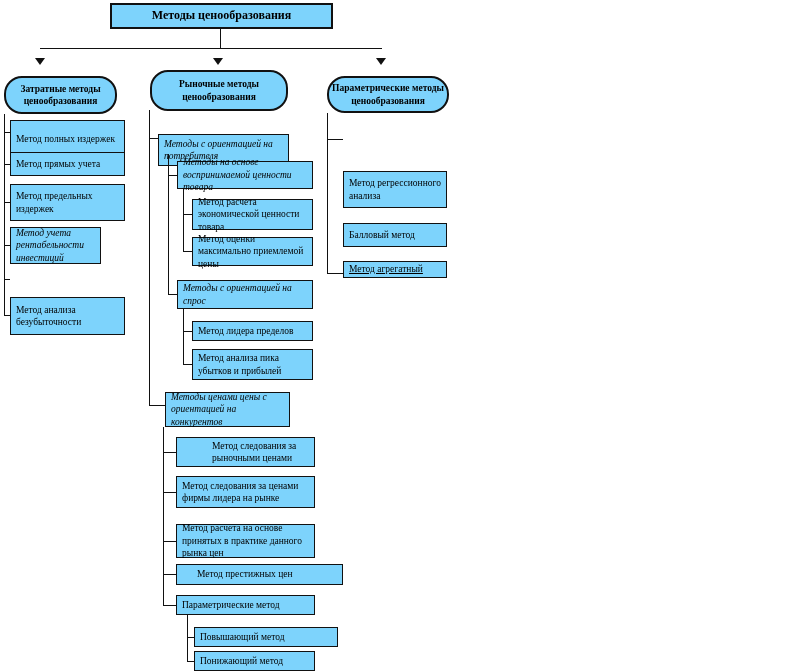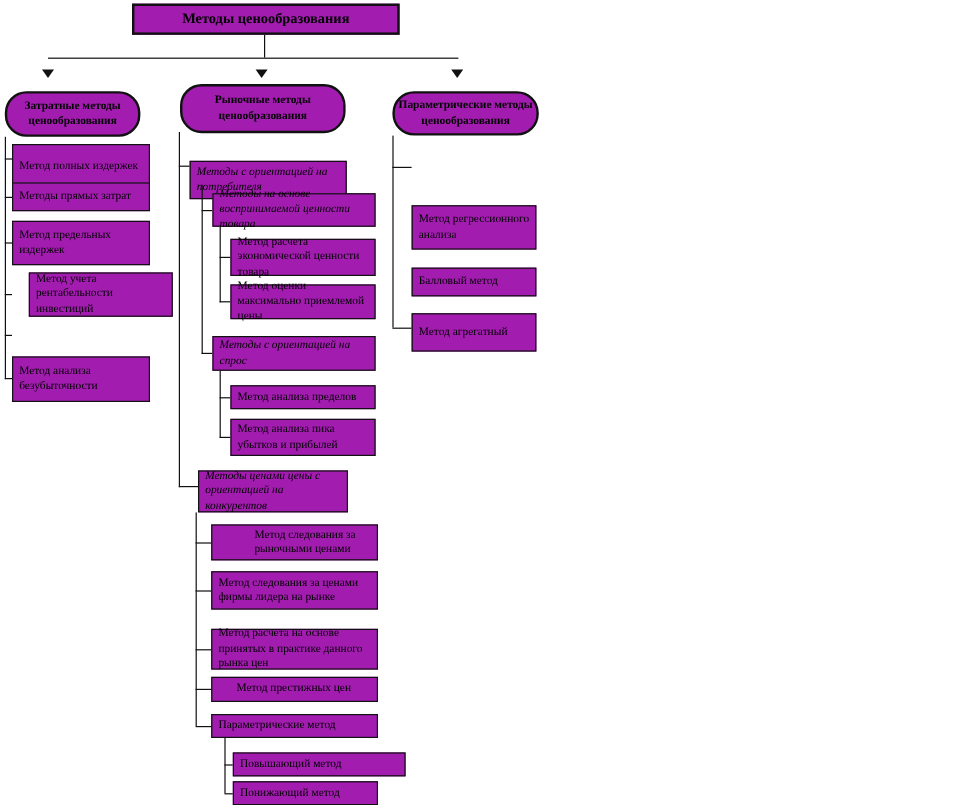--- a/index.html
+++ b/index.html
@@ -1,21 +1,21 @@
 <!DOCTYPE html>
 <html><head>
 <meta charset="utf-8">
 <style>
   html,body{margin:0;padding:0;background:#fff;}
   .canvas{
     position:relative;width:808px;height:671px;background:#ffffff;
     font-family:"Liberation Serif","DejaVu Serif",serif;color:#000;overflow:hidden;
   }
   .box{
-    position:absolute;border:1px solid #111;background:#a21caf;box-sizing:border-box;
+    position:absolute;border:1px solid #111;background:#7dd3fc;box-sizing:border-box;
     display:flex;align-items:center;padding:2px 5px;
     font-size:9.5px;line-height:1.3;text-align:left;
   }
   .hdr{
     justify-content:center;text-align:center;font-weight:bold;
     border-width:2px;padding:2px 3px;font-size:9.5px;border-radius:18px;
   }
   .title{
     justify-content:center;text-align:center;font-weight:bold;
     border-width:2px;font-size:12px;
@@ -45,23 +45,23 @@
 
   <div class="ln" style="left:4px;top:114px;width:1px;height:202px;"></div>
   <div class="ln" style="left:4px;top:132px;width:6px;height:1px;"></div>
   <div class="ln" style="left:4px;top:164px;width:6px;height:1px;"></div>
   <div class="ln" style="left:4px;top:202px;width:6px;height:1px;"></div>
   <div class="ln" style="left:4px;top:245px;width:6px;height:1px;"></div>
   <div class="ln" style="left:4px;top:279px;width:6px;height:1px;"></div>
   <div class="ln" style="left:4px;top:315px;width:6px;height:1px;"></div>
 
   <div class="box" style="left:10px;top:120px;width:115px;height:38px;">Метод полных издержек</div>
-  <div class="box" style="left:10px;top:152px;width:115px;height:24px;">Методы прямых затрат</div>
+  <div class="box" style="left:10px;top:152px;width:115px;height:24px;">Метод прямых учета</div>
   <div class="box" style="left:10px;top:184px;width:115px;height:37px;">Метод предельных издержек</div>
-  <div class="box" style="left:24px;top:227px;width:120px;height:37px;">Метод учета рентабельности инвестиций</div>
+  <div class="box" style="left:10px;top:227px;width:91px;height:37px;font-style:italic;">Метод учета рентабельности инвестиций</div>
   <div class="box" style="left:10px;top:269px;width:115px;height:21px;margin-top:44px;">Метод надбавки к цене</div>
   <div class="box" style="left:10px;top:297px;width:115px;height:38px;">Метод анализа безубыточности</div>
 
   <div class="box hdr" style="left:150px;top:70px;width:138px;height:41px;">Рыночные методы ценообразования</div>
 
   <div class="ln" style="left:149px;top:110px;width:1px;height:296px;"></div>
   <div class="ln" style="left:149px;top:138px;width:9px;height:1px;"></div>
   <div class="ln" style="left:149px;top:405px;width:16px;height:1px;"></div>
 
   <div class="box it" style="left:158px;top:122px;width:131px;height:32px;margin-top:12px;">Методы с ориентацией на потребителя</div>
@@ -78,48 +78,48 @@
 
   <div class="box" style="left:192px;top:199px;width:121px;height:31px;">Метод расчета экономической ценности товара</div>
   <div class="box" style="left:192px;top:237px;width:121px;height:29px;">Метод оценки максимально приемлемой цены</div>
 
   <div class="box it" style="left:177px;top:280px;width:136px;height:29px;">Методы с ориентацией на спрос</div>
 
   <div class="ln" style="left:183px;top:309px;width:1px;height:56px;"></div>
   <div class="ln" style="left:183px;top:331px;width:9px;height:1px;"></div>
   <div class="ln" style="left:183px;top:364px;width:9px;height:1px;"></div>
 
-  <div class="box" style="left:192px;top:321px;width:121px;height:20px;">Метод анализа пределов</div>
+  <div class="box" style="left:192px;top:321px;width:121px;height:20px;">Метод лидера пределов</div>
   <div class="box" style="left:192px;top:349px;width:121px;height:31px;">Метод анализа пика убытков и прибылей</div>
 
   <div class="box it" style="left:165px;top:392px;width:125px;height:35px;">Методы ценами цены с ориентацией на конкурентов</div>
 
   <div class="ln" style="left:163px;top:427px;width:1px;height:178px;"></div>
   <div class="ln" style="left:163px;top:452px;width:13px;height:1px;"></div>
   <div class="ln" style="left:163px;top:492px;width:13px;height:1px;"></div>
   <div class="ln" style="left:163px;top:541px;width:13px;height:1px;"></div>
   <div class="ln" style="left:163px;top:574px;width:13px;height:1px;"></div>
   <div class="ln" style="left:163px;top:605px;width:13px;height:1px;"></div>
 
   <div class="box" style="left:176px;top:437px;width:139px;height:30px;padding-left:35px;">Метод следования за рыночными ценами</div>
   <div class="box" style="left:176px;top:476px;width:139px;height:32px;">Метод следования за ценами фирмы лидера на рынке</div>
   <div class="box" style="left:176px;top:524px;width:139px;height:34px;">Метод расчета на основе принятых в практике данного рынка цен</div>
-  <div class="box" style="left:176px;top:564px;width:139px;height:21px;padding-left:20px;">Метод престижных цен</div>
+  <div class="box" style="left:176px;top:564px;width:167px;height:21px;padding-left:20px;">Метод престижных цен</div>
   <div class="box" style="left:176px;top:595px;width:139px;height:20px;">Параметрические метод</div>
 
   <div class="ln" style="left:187px;top:615px;width:1px;height:46px;"></div>
   <div class="ln" style="left:187px;top:637px;width:7px;height:1px;"></div>
   <div class="ln" style="left:187px;top:661px;width:7px;height:1px;"></div>
 
   <div class="box" style="left:194px;top:627px;width:144px;height:20px;">Повышающий метод</div>
   <div class="box" style="left:194px;top:651px;width:121px;height:20px;">Понижающий метод</div>
 
   <div class="box hdr" style="left:327px;top:76px;width:122px;height:37px;">Параметрические методы ценообразования</div>
 
   <div class="ln" style="left:327px;top:113px;width:1px;height:160px;"></div>
   <div class="ln" style="left:327px;top:139px;width:16px;height:1px;"></div>
   <div class="ln" style="left:327px;top:273px;width:16px;height:1px;"></div>
 
   <div class="box" style="left:343px;top:171px;width:104px;height:37px;">Метод регрессионного анализа</div>
   <div class="box" style="left:343px;top:223px;width:104px;height:24px;">Балловый метод</div>
-  <div class="box" style="left:343px;top:261px;width:104px;height:32px;">Метод агрегатный</div>
+  <div class="box" style="left:343px;top:261px;width:104px;height:17px;text-decoration:underline;">Метод агрегатный</div>
 
 </div>
 
 </body></html>

